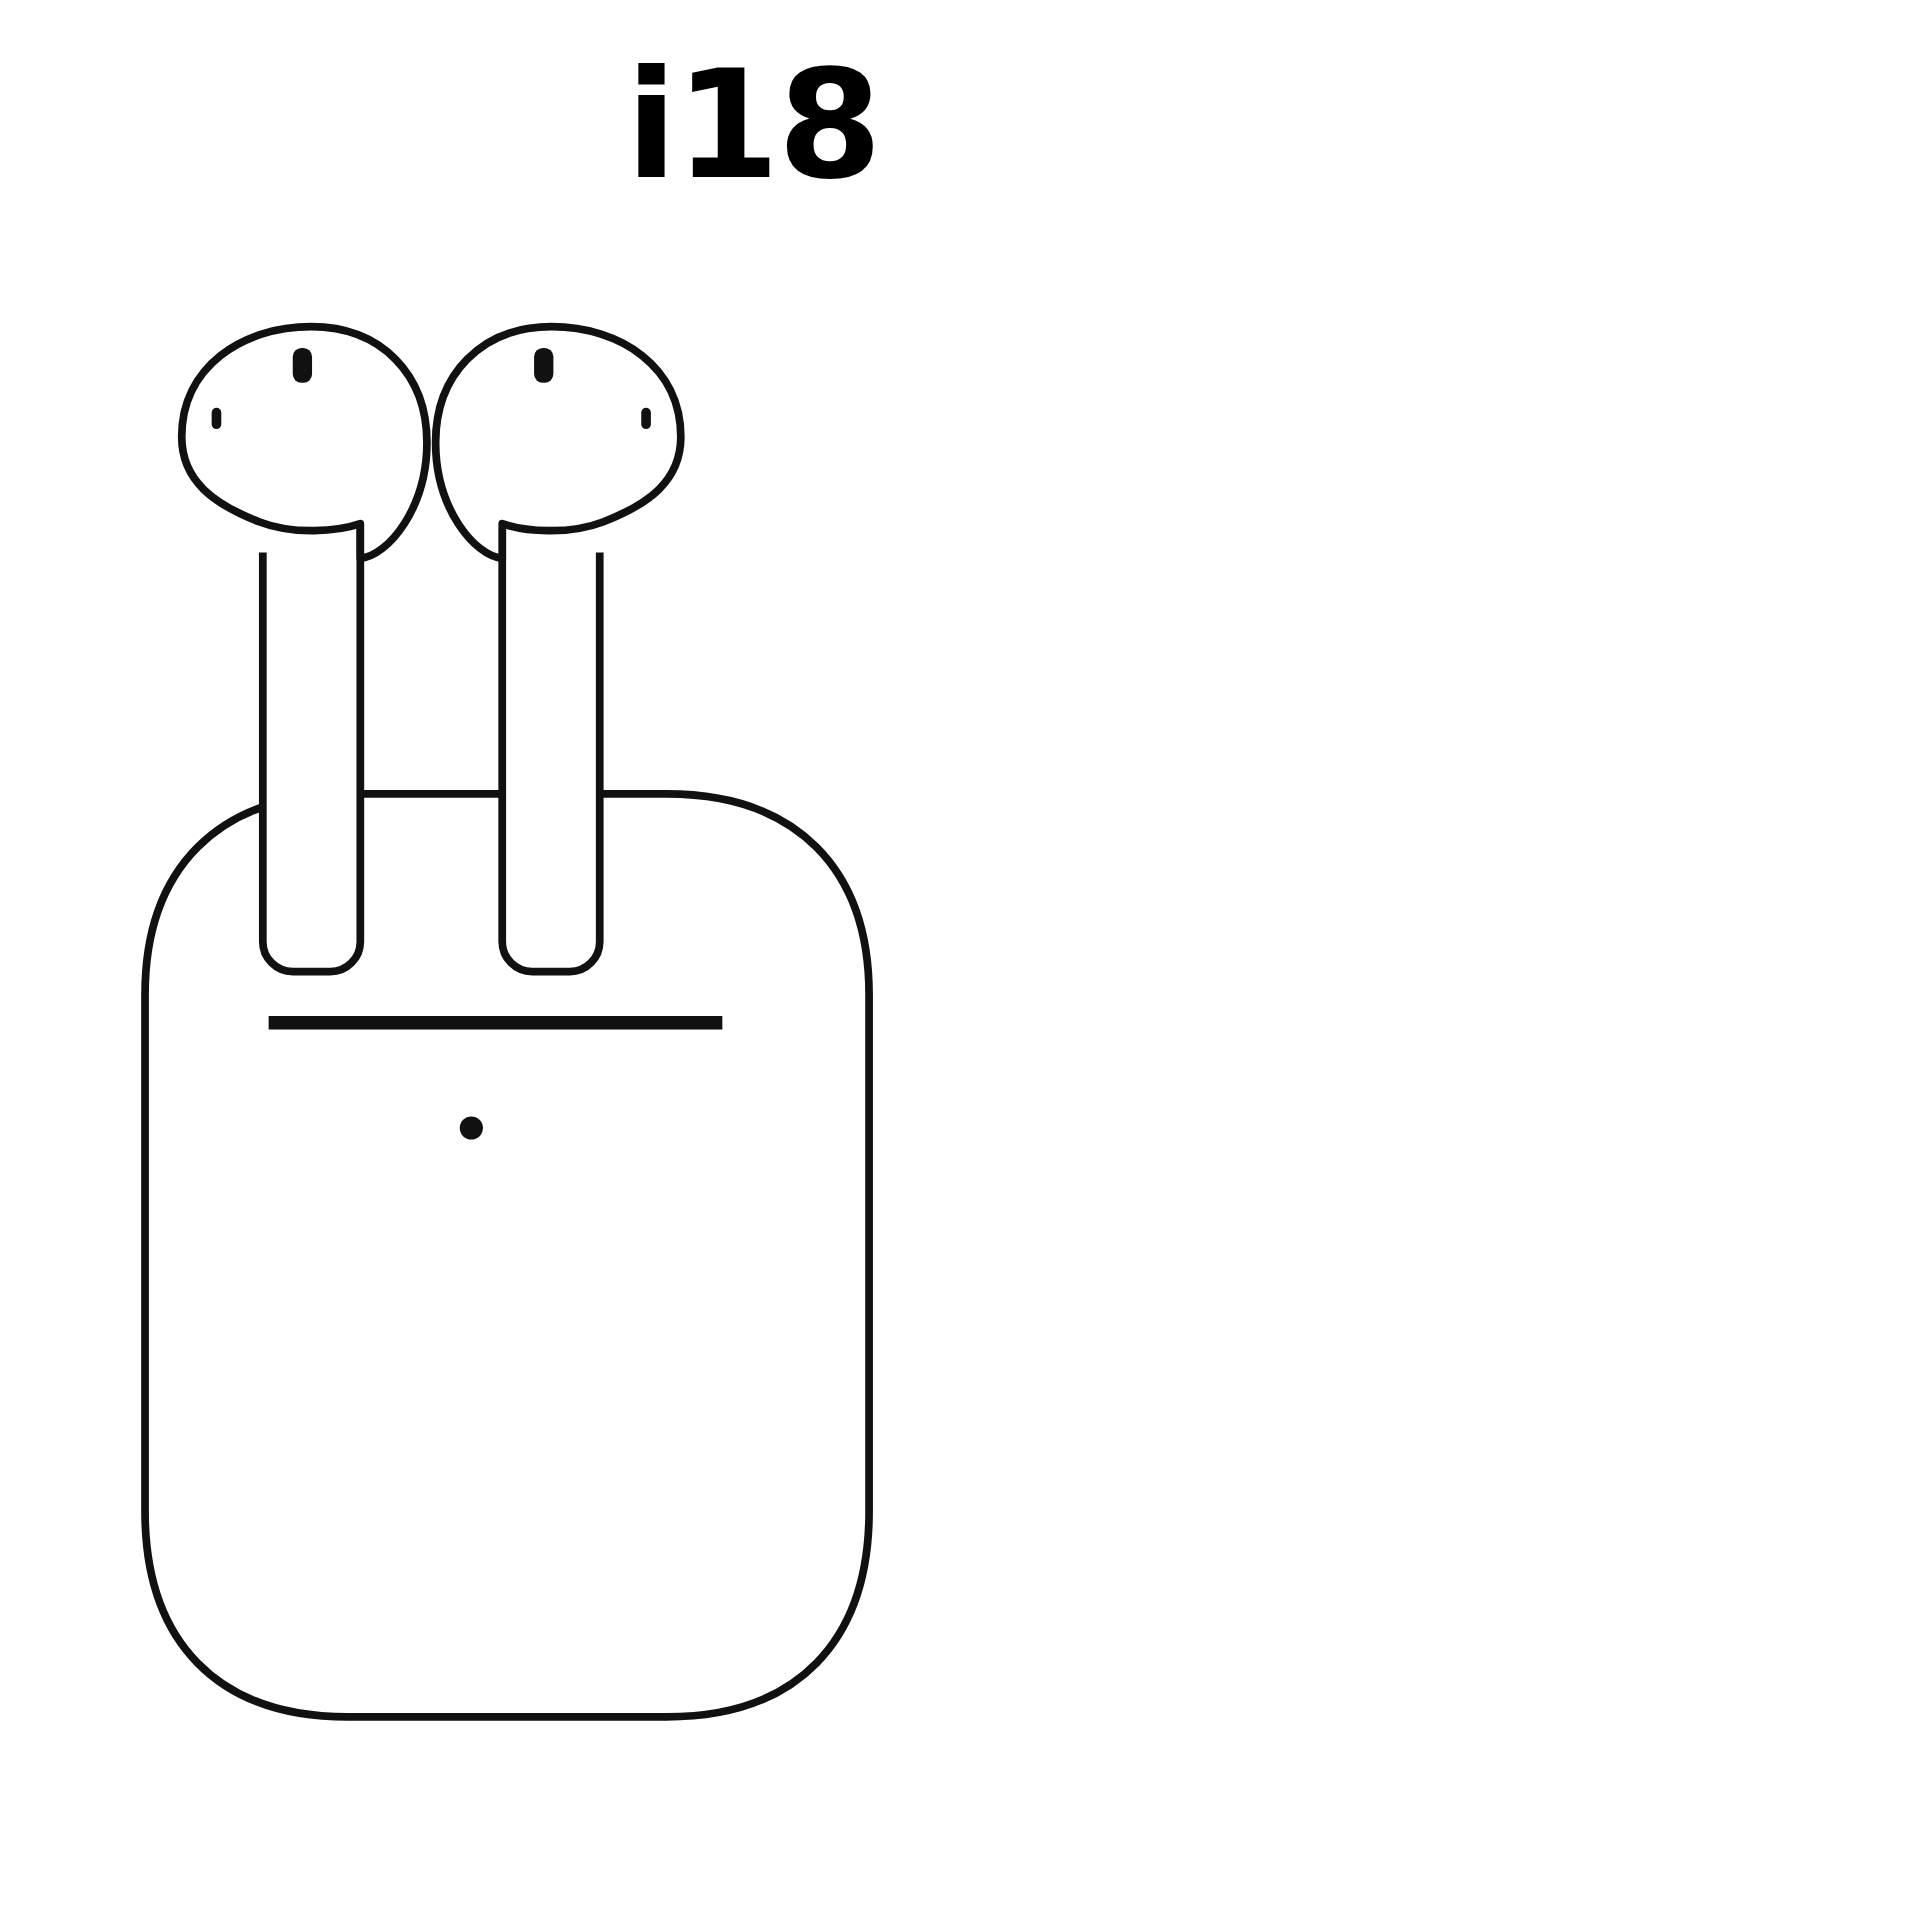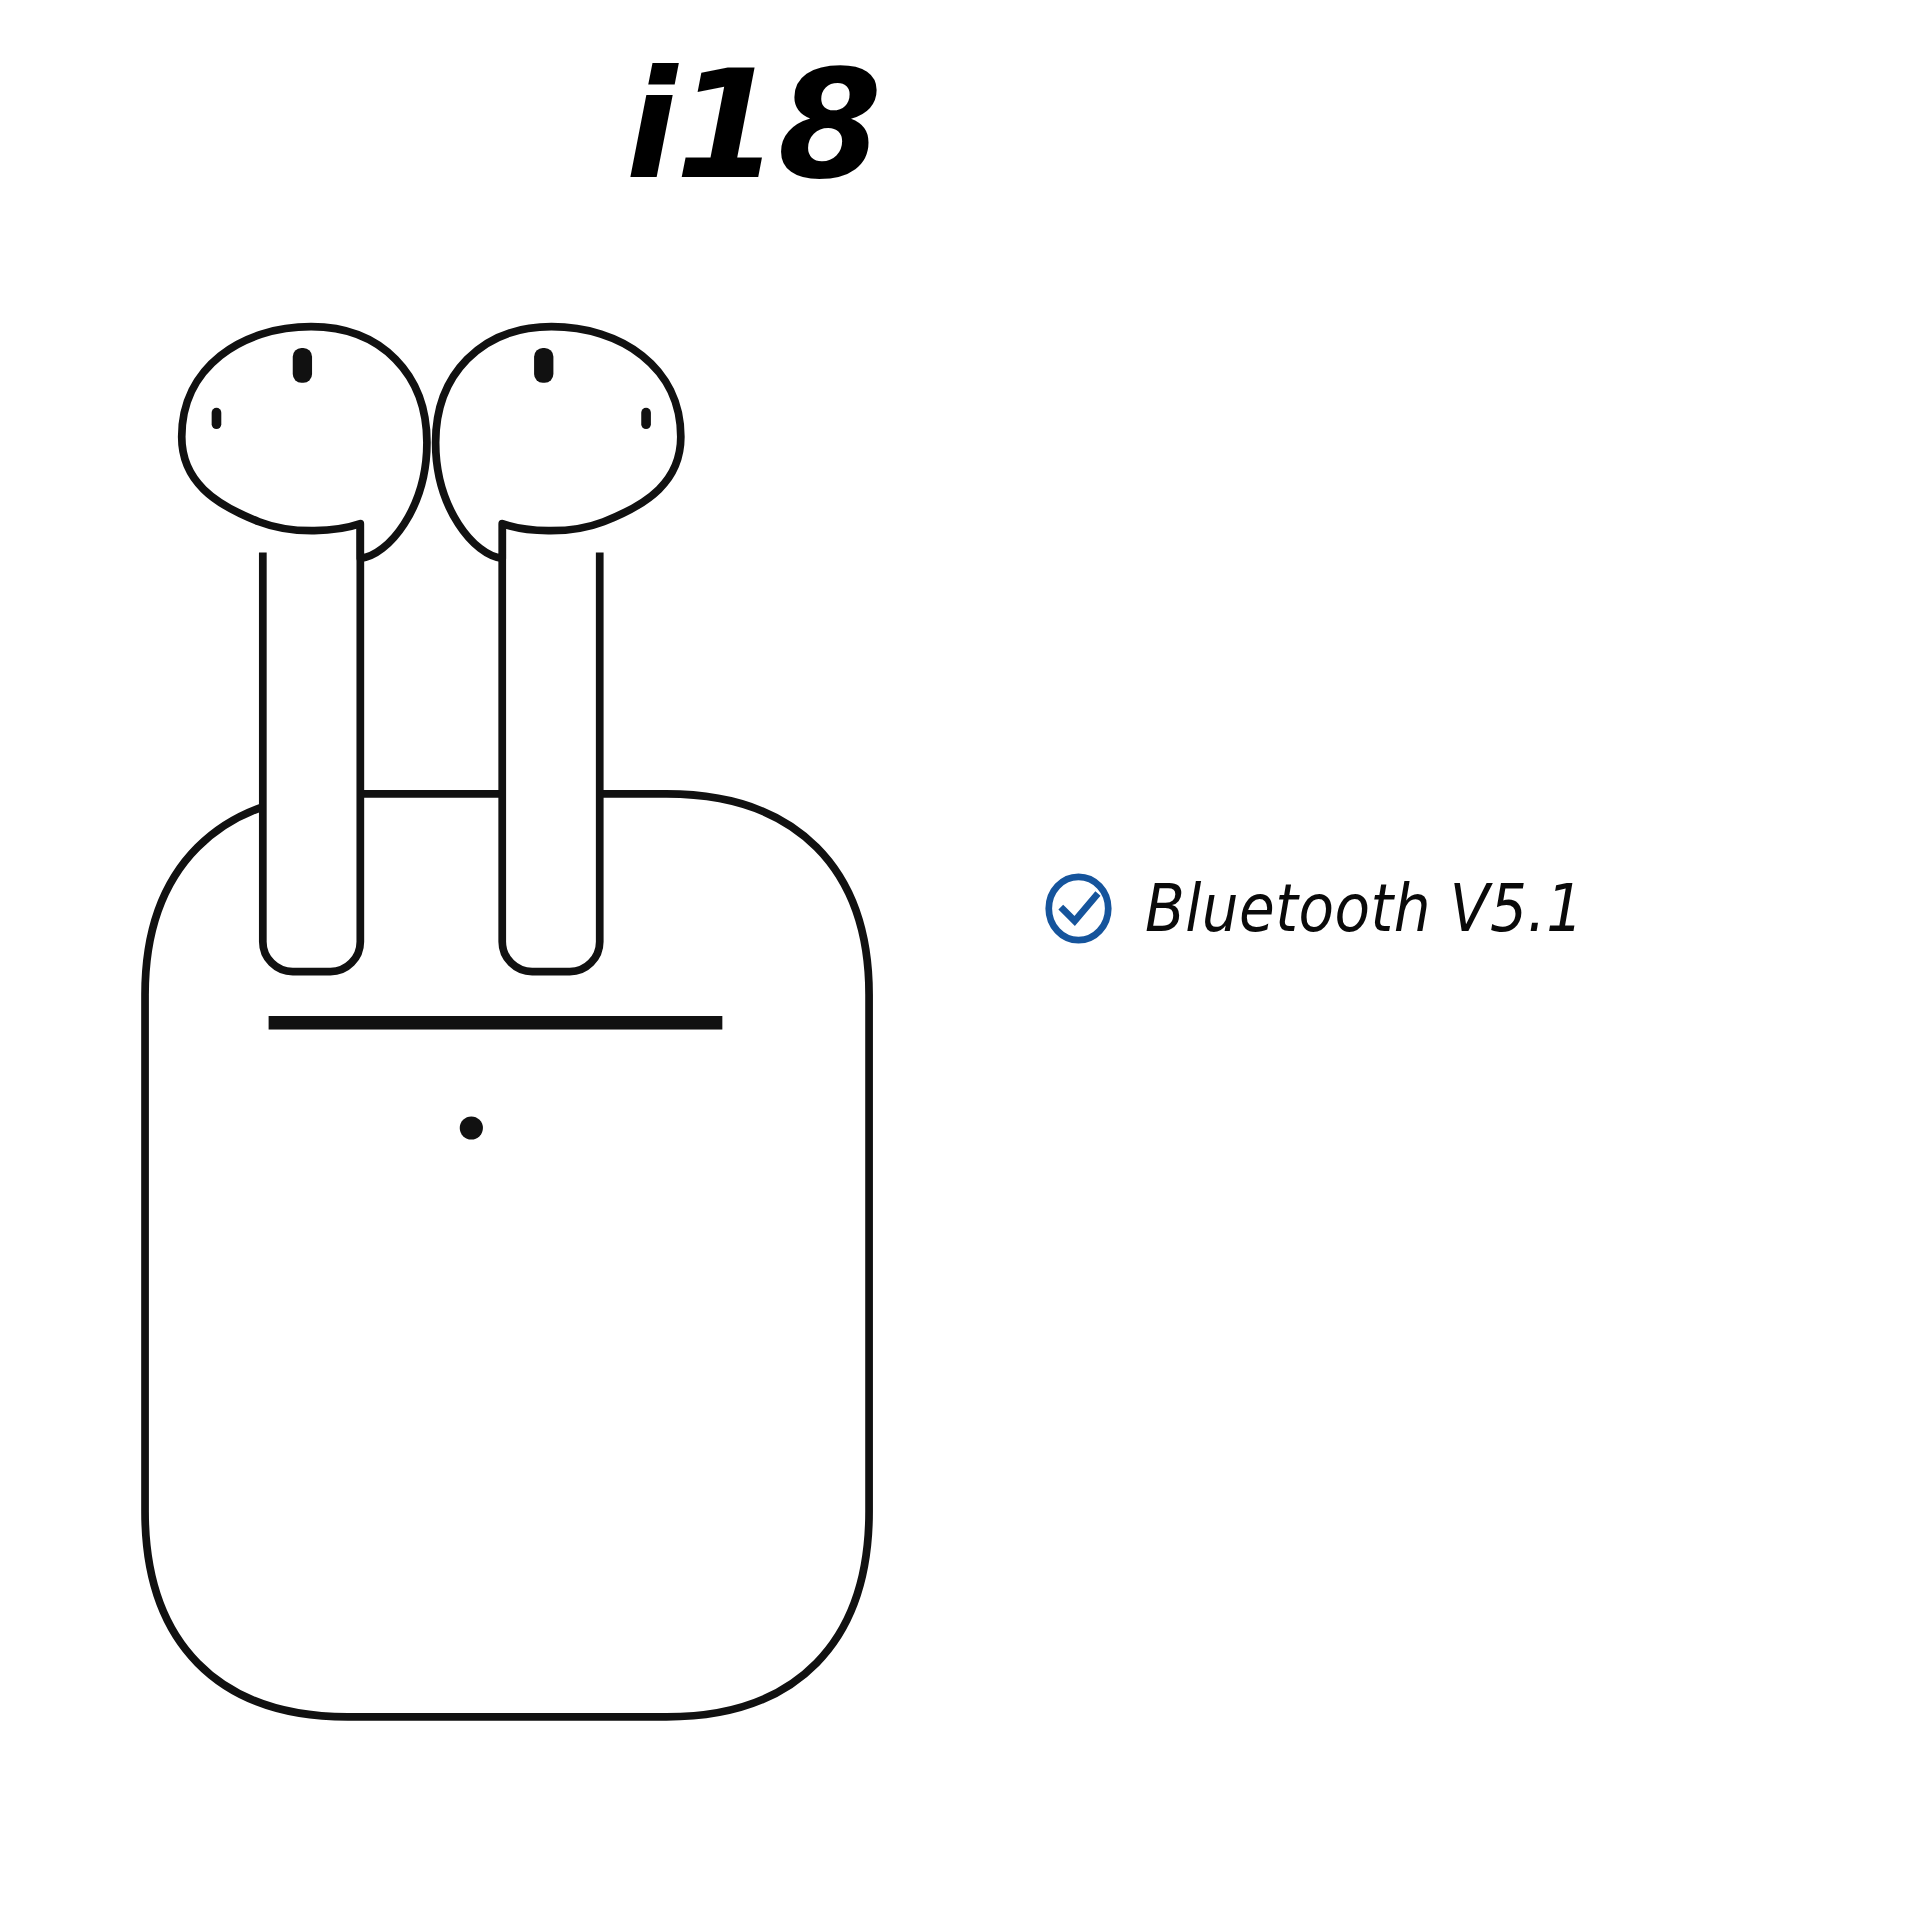--- a/index.html
+++ b/index.html
@@ -15,21 +15,20 @@
     font-family: "DejaVu Sans", sans-serif;
     -webkit-font-smoothing: antialiased;
   }
 
   #page {
     position: absolute;
     inset: 0;
     width: 1602px;
     height: 1931px;
     background: #ffffff;
-    font-style: italic;
   }
 
   
   .title {
     position: absolute;
     left: 0;
     top: 50px;
     width: 1506px;
     text-align: center;
     font-family: "DejaVu Sans", sans-serif;
@@ -150,28 +149,19 @@
       <rect x="574" y="92" width="10" height="22" rx="5" fill="#111111"></rect>
 
       <rect x="188" y="722" width="470" height="14" fill="#111111"></rect>
 
       <circle cx="398" cy="838" r="12" fill="#111111"></circle>
     </svg>
   </div>
 
   <div class="features">
 
-    <div class="feature-row">
-      <span class="feature-icon">
-        <svg viewBox="0 0 74 74" xmlns="http://www.w3.org/2000/svg">
-          <ellipse cx="37" cy="37" rx="31" ry="33" fill="none" stroke="#15549C" stroke-width="7"></ellipse>
-          <path d="M 21 38 L 33 50 L 55 24" fill="none" stroke="#15549C" stroke-width="7" stroke-linecap="square" stroke-linejoin="miter"></path>
-        </svg>
-      </span>
-      <span class="feature-label">Bluetooth V5.1</span>
-    </div>
 
 
 
   </div>
 
 </div>
 
 
 </body></html>

